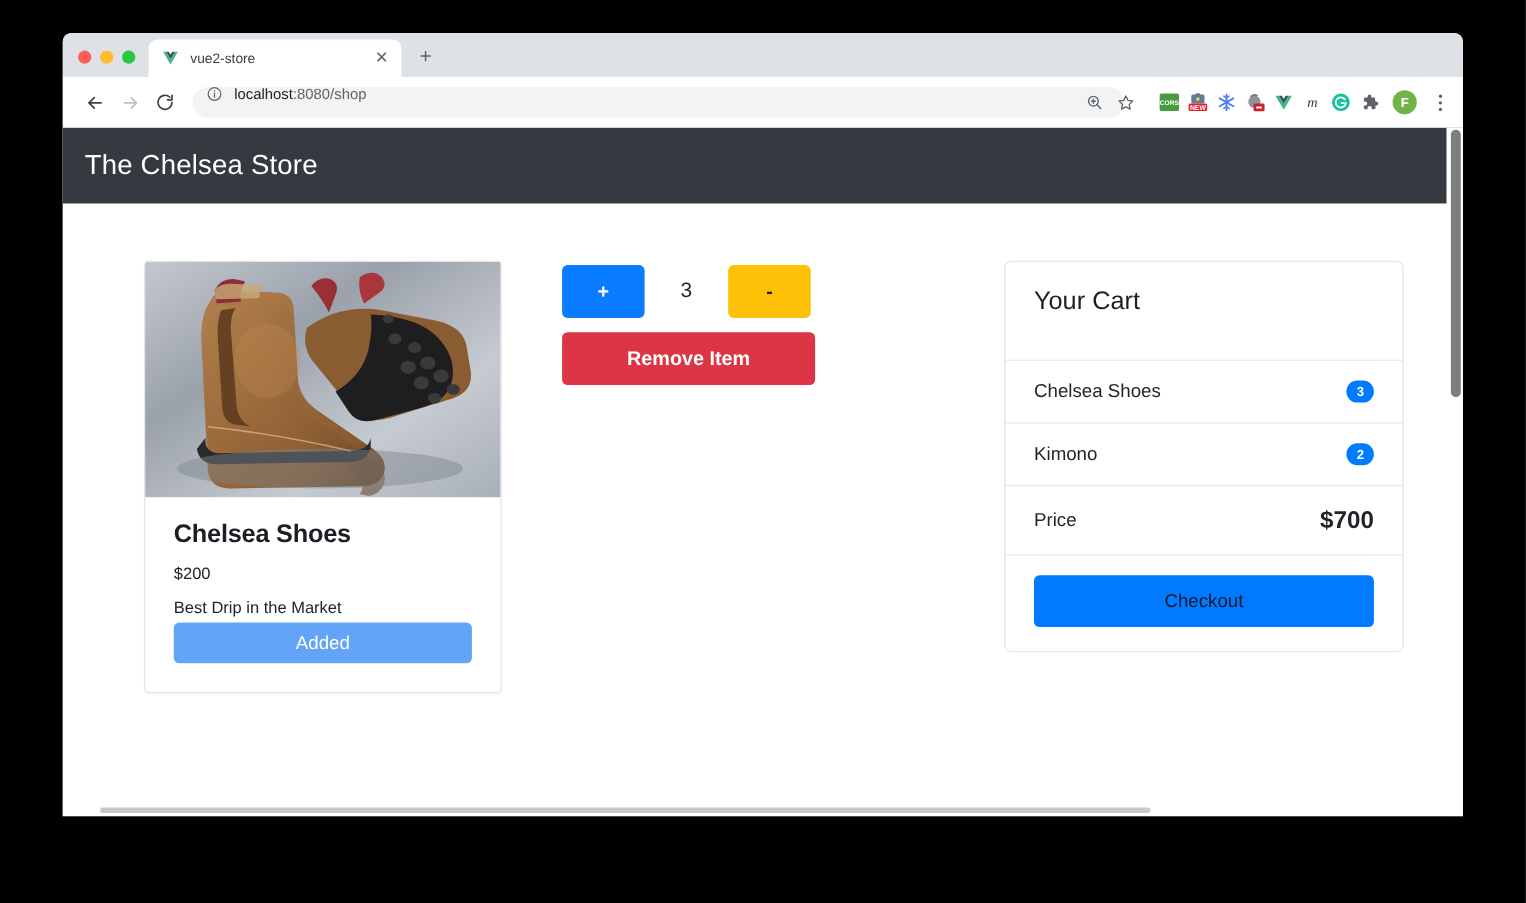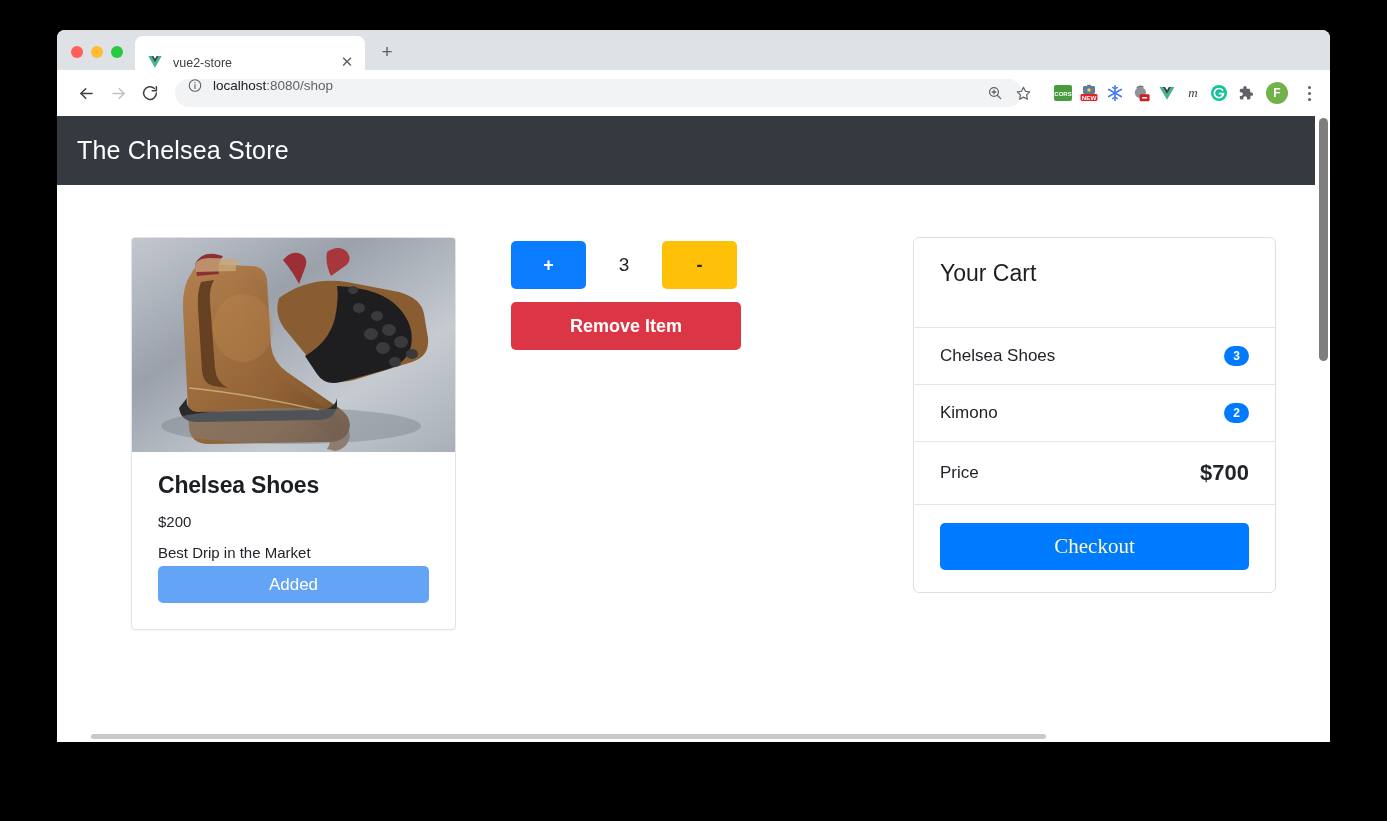--- a/index.html
+++ b/index.html
@@ -37,21 +37,21 @@
   .light { width: 12px; height: 12px; border-radius: 50%; }
   .light.red    { background: #ff5f57; }
   .light.yellow { background: #febc2e; }
   .light.green  { background: #28c840; }
 
   #tab {
     position: relative;
     width: 230px; height: 34px;
     background: #fff;
     border-radius: 8px 8px 0 0;
-    display: flex; align-items: flex-end;
+    display: flex; align-items: center;
     padding: 0 10px 0 12px;
   }
   #tab-favicon { width: 16px; height: 16px; flex: 0 0 16px; margin-right: 10px; display:block; }
   #tab-title {
     flex: 1;
     font-size: 12.5px; color: #3c4043;
     white-space: nowrap; overflow: hidden; text-overflow: ellipsis;
   }
   #tab-close {
     width: 16px; height: 16px; flex: 0 0 16px;
@@ -238,22 +238,22 @@
     padding: 4px 9px;
     line-height: 1;
   }
   .cart-row-value { font-size: 22px; font-weight: bold; color: #212529; margin-left: 15px; }
   #cart-footer { padding: 18px 26px 22px 26px; }
   #checkout-button {
     display: block; width: 100%;
     height: 47px;
     background: #007bff;
     border: none; border-radius: 5px;
-    color: #fef9c3; font-size: 21px;
-    font-family: Liberation Serif, serif;
+    color: #0f172a; font-size: 17px;
+    font-family: Liberation Sans, sans-serif;
     cursor: default;
   }
 
   
   #vscrollbar {
     position: absolute;
     right: 0; top: 0;
     width: 15px; height: 626px;
     background: #fff;
   }

